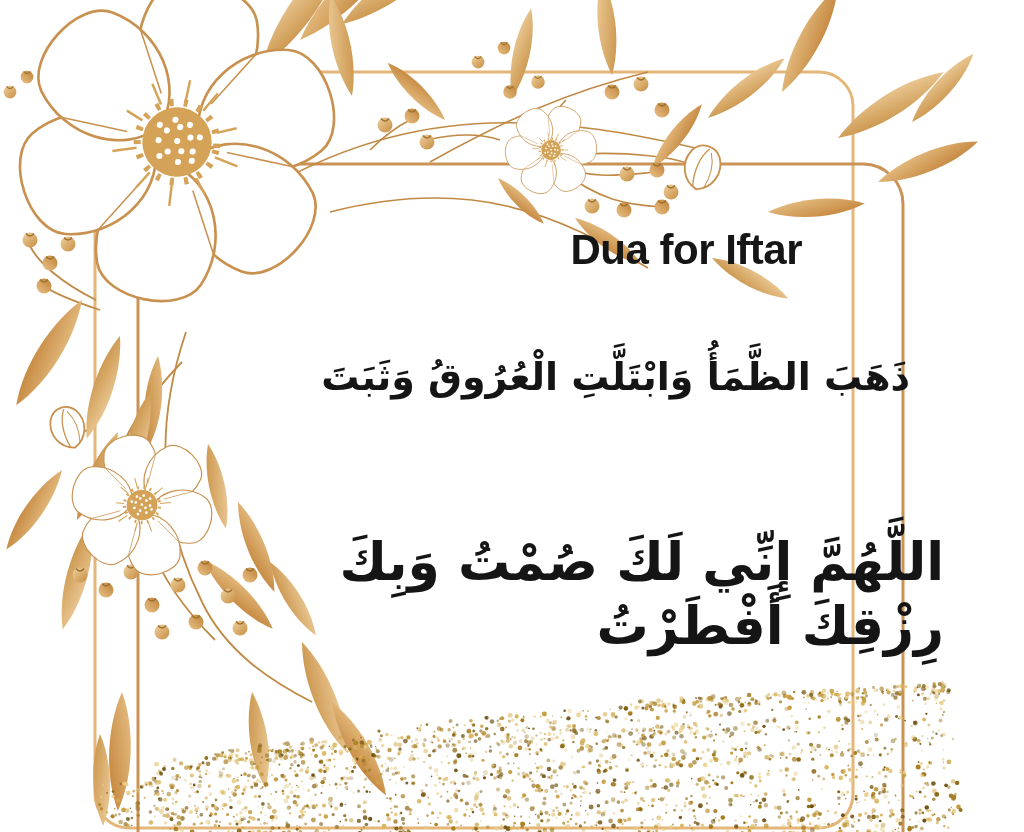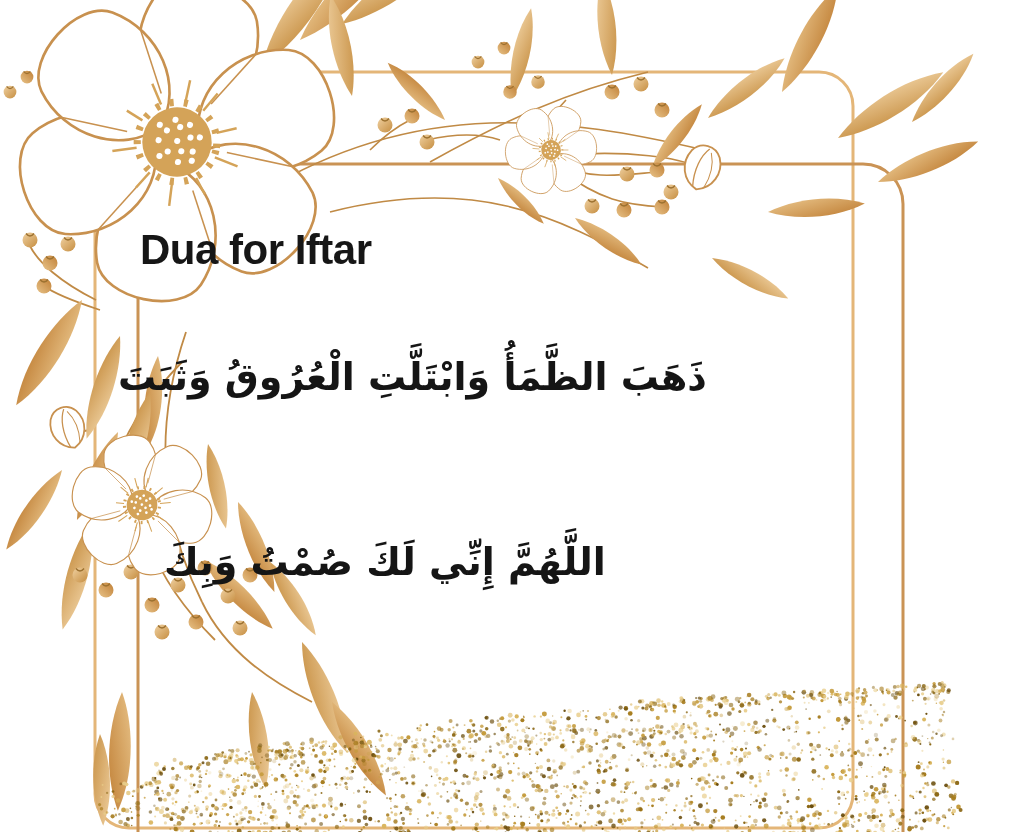--- a/index.html
+++ b/index.html
@@ -2,30 +2,30 @@
 <html><head>
 <meta charset="utf-8">
 <style>
   html,body{margin:0;padding:0;background:#888;}
   .canvas{
     position:relative;width:1024px;height:832px;background:#ffffff;
     overflow:hidden;font-family:"Liberation Sans",sans-serif;
   }
   svg.deco{position:absolute;left:0;top:0;width:1024px;height:832px;}
   .card-title{
-    position:absolute;left:140px;top:226px;width:654px;
-    text-align:left;font-weight:700;font-size:42px;color:#161616;
+    position:absolute;left:148px;top:226px;width:654px;
+    text-align:right;font-weight:700;font-size:42px;color:#161616;
     letter-spacing:-0.5px;z-index:3;
   }
   .dua{
-    position:absolute;z-index:3;text-align:left;direction:rtl;
+    position:absolute;z-index:3;text-align:right;direction:rtl;
     font-family:"DejaVu Sans",sans-serif;font-weight:700;color:#151515;
   }
   .dua-1{left:118px;top:344px;width:792px;font-size:38px;line-height:66px;}
-  .dua-2{left:164px;top:530px;width:780px;font-size:38px;line-height:64px;}
+  .dua-2{left:164px;top:530px;width:780px;font-size:52px;line-height:64px;}
 </style>
 </head>
 <body>
 
 <div class="canvas">
 
   <svg class="deco" viewBox="0 0 1024 832" xmlns="http://www.w3.org/2000/svg">
     <defs>
       <linearGradient id="lg" x1="0" y1="0" x2="1" y2="1">
         <stop offset="0" stop-color="#efd0a0"></stop>
@@ -2623,15 +2623,16 @@
   </svg>
 
   <div class="card-title">Dua for Iftar</div>
 
   <div class="dua dua-1" lang="ar">
     <div>ذَهَبَ الظَّمَأُ وَابْتَلَّتِ الْعُرُوقُ وَثَبَتَ</div>
   </div>
 
   <div class="dua dua-2" lang="ar">
     <div>اللَّهُمَّ إِنِّي لَكَ صُمْتُ وَبِكَ</div>
+    <div>رِزْقِكَ أَفْطَرْتُ</div>
   </div>
 
 </div>
 
 </body></html>

